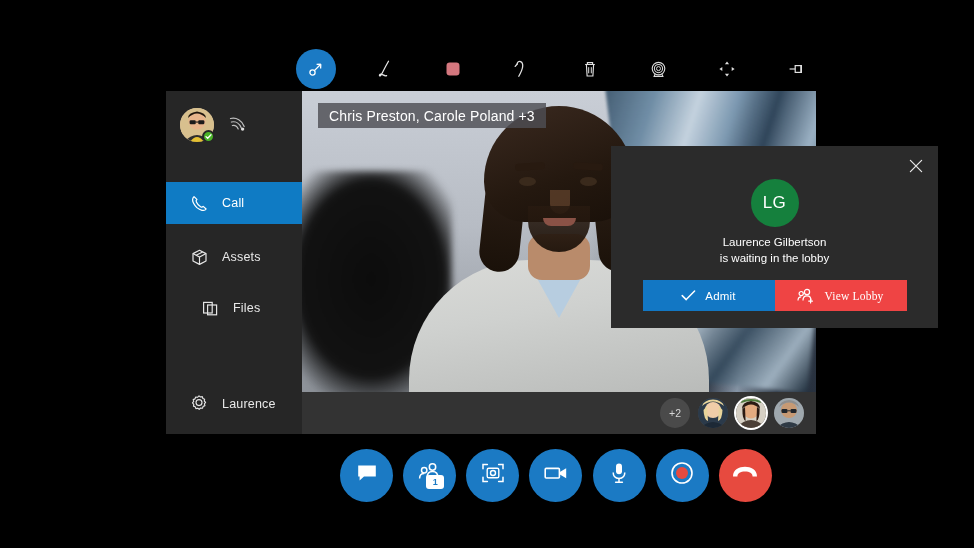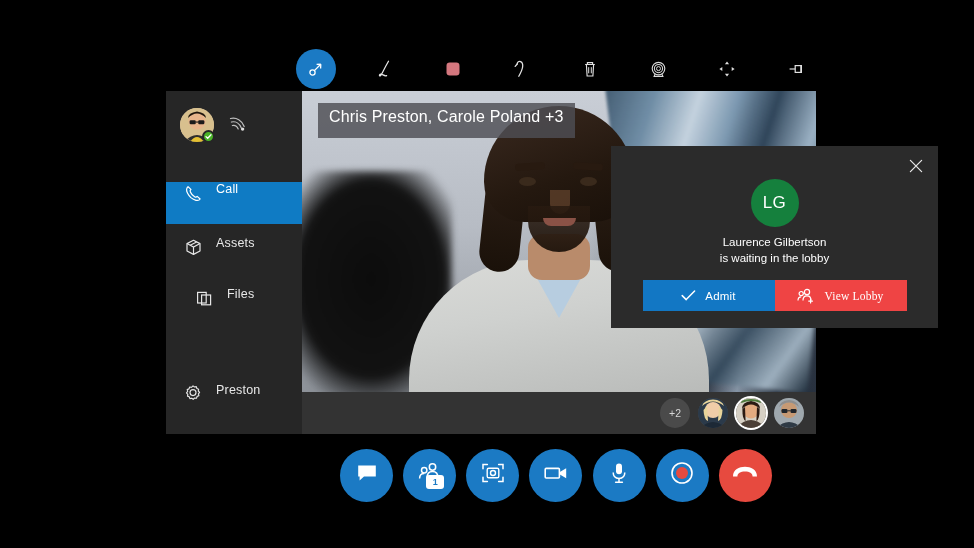--- a/index.html
+++ b/index.html
@@ -95,22 +95,22 @@
     justify-content: center;
   }
   #signal-icon {
     margin-left: 14px;
     opacity: .85;
   }
 
   .nav-item {
     height: 42px;
     display: flex;
-    align-items: flex-start;
-    padding-left: 16px;
+    align-items: center;
+    padding-left: 22px;
     box-sizing: border-box;
     color: #e8e8e8;
     font-size: 12.5px;
     letter-spacing: .2px;
   }
   .nav-item .nav-icon {
     width: 22px;
     height: 22px;
     display: flex;
     align-items: center;
@@ -305,22 +305,22 @@
     border-radius: 0 0 16px 16px;
     background: #8a5246;
   }
 
   #participant-name-tag {
     position: absolute;
     left: 16px;
     top: 12px;
     background: rgba(78,78,84,.82);
     color: #ffffff;
-    font-size: 16px;
-    padding: 5px 11px 12px 11px;
+    font-size: 14px;
+    padding: 5px 11px 4px 11px;
     letter-spacing: .15px;
     white-space: nowrap;
   }
 
   
   #filmstrip {
     position: absolute;
     left: 0;
     top: 301px;
     width: 514px;
@@ -611,21 +611,21 @@
       <span>Files</span>
     </div>
 
     <div class="nav-item" id="nav-settings">
       <span class="nav-icon">
         <svg width="20" height="20" viewBox="0 0 20 20">
           <path d="M10 1.9 L11.5 3.0 L13.3 2.6 L13.9 4.5 L15.6 5.2 L15.3 7.0 L16.6 8.4 L15.4 9.9 L15.9 11.7 L14.1 12.4 L13.5 14.2 L11.6 14.0 L10.2 15.3 L8.7 14.2 L6.9 14.6 L6.2 12.8 L4.5 12.1 L4.8 10.3 L3.5 8.9 L4.7 7.4 L4.2 5.6 L6.0 4.9 L6.6 3.1 L8.5 3.3 Z" fill="none" stroke="#e6e6e6" stroke-width="1.15" stroke-linejoin="round"></path>
           <circle cx="10" cy="8.6" r="3.0" fill="none" stroke="#e6e6e6" stroke-width="1.15"></circle>
         </svg>
       </span>
-      <span>Preston</span>
+      <span>Laurence</span>
     </div>
 
   </div>
 
   <div id="video-stage">
 
     <div id="video-frame">
       <div id="vid-bg"></div>
       <div id="vid-window"></div>
       <div id="vid-window2"></div>

